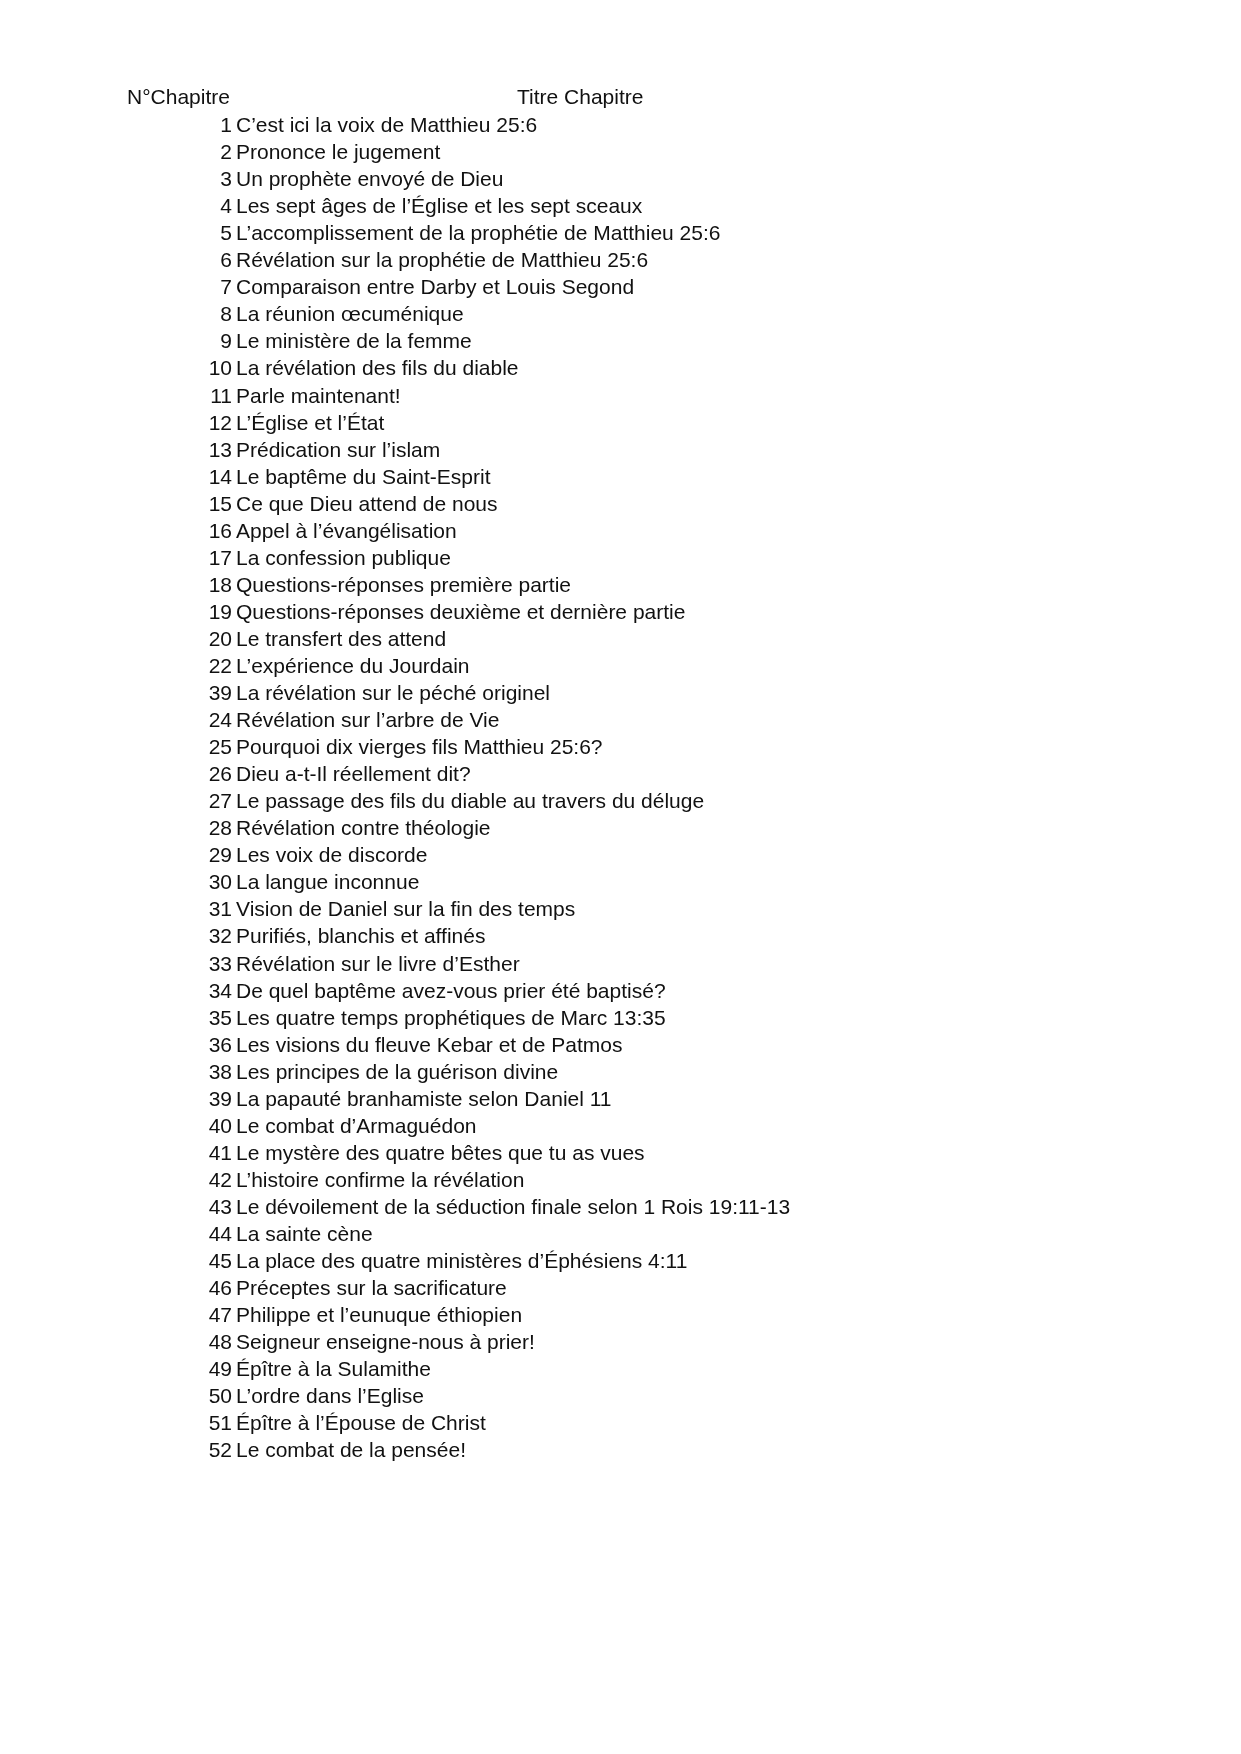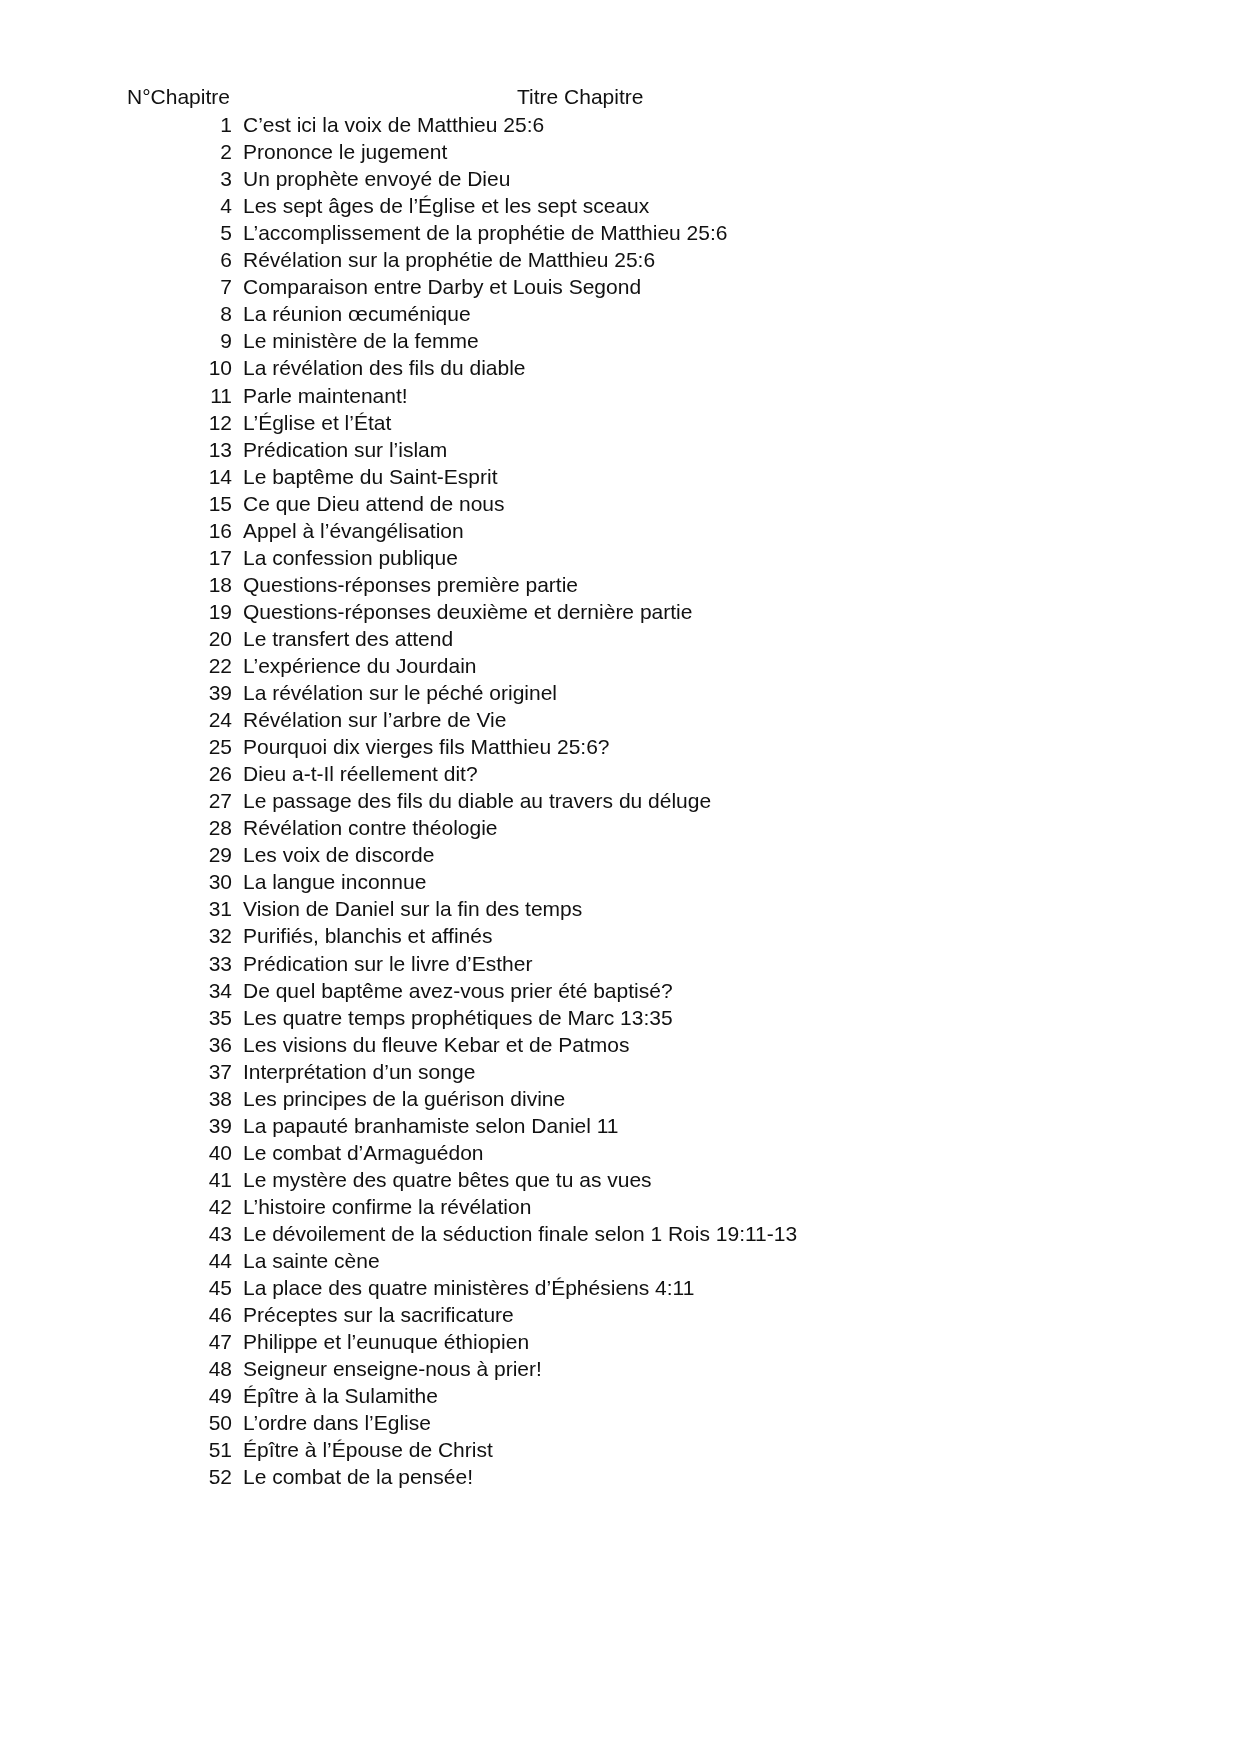--- a/index.html
+++ b/index.html
@@ -49,21 +49,21 @@
     height: 27.05px;
   }
   .num {
     display: inline-block;
     margin-left: 127px;
     width: 105px;
     text-align: right;
   }
   .title {
     display: inline-block;
-    margin-left: 11px;
+    margin-left: 4px;
   }
 </style>
 </head>
 <body>
 
 <div class="page">
   <div class="content">
 
     <div class="toc-header">
       <span class="col1">N°Chapitre</span>
@@ -191,38 +191,35 @@
 
         <div class="row">
           <span class="num">31</span><span class="title">Vision de Daniel sur la fin des temps</span>
         </div>
 
         <div class="row">
           <span class="num">32</span><span class="title">Purifiés, blanchis et affinés</span>
         </div>
 
         <div class="row">
-          <span class="num">33</span><span class="title">Prédication sur le livre d’Esther</span>
+          <span class="num">33</span><span class="title">Révélation sur le livre d’Esther</span>
         </div>
 
         <div class="row">
           <span class="num">34</span><span class="title">De quel baptême avez-vous prier été baptisé?</span>
         </div>
 
         <div class="row">
           <span class="num">35</span><span class="title">Les quatre temps prophétiques de Marc 13:35</span>
         </div>
 
         <div class="row">
           <span class="num">36</span><span class="title">Les visions du fleuve Kebar et de Patmos</span>
         </div>
 
-        <div class="row">
-          <span class="num">37</span><span class="title">Interprétation d’un songe</span>
-        </div>
 
         <div class="row">
           <span class="num">38</span><span class="title">Les principes de la guérison divine</span>
         </div>
 
         <div class="row">
           <span class="num">39</span><span class="title">La papauté branhamiste selon Daniel 11</span>
         </div>
 
         <div class="row">

